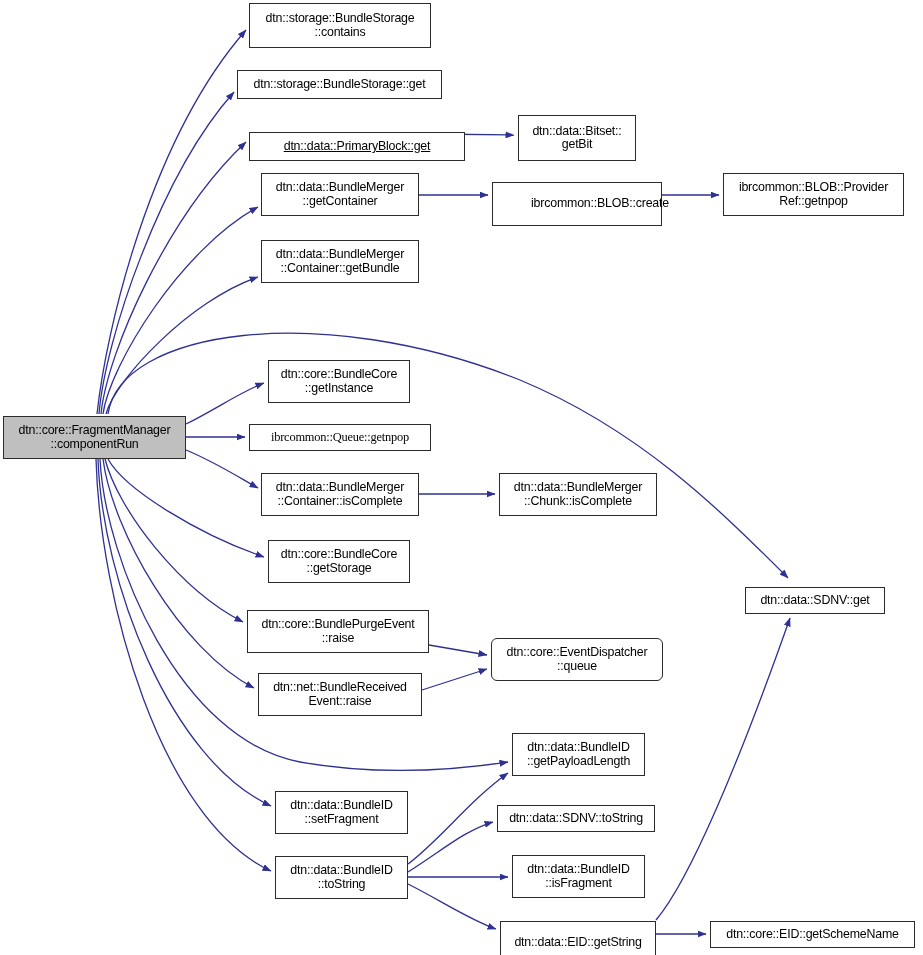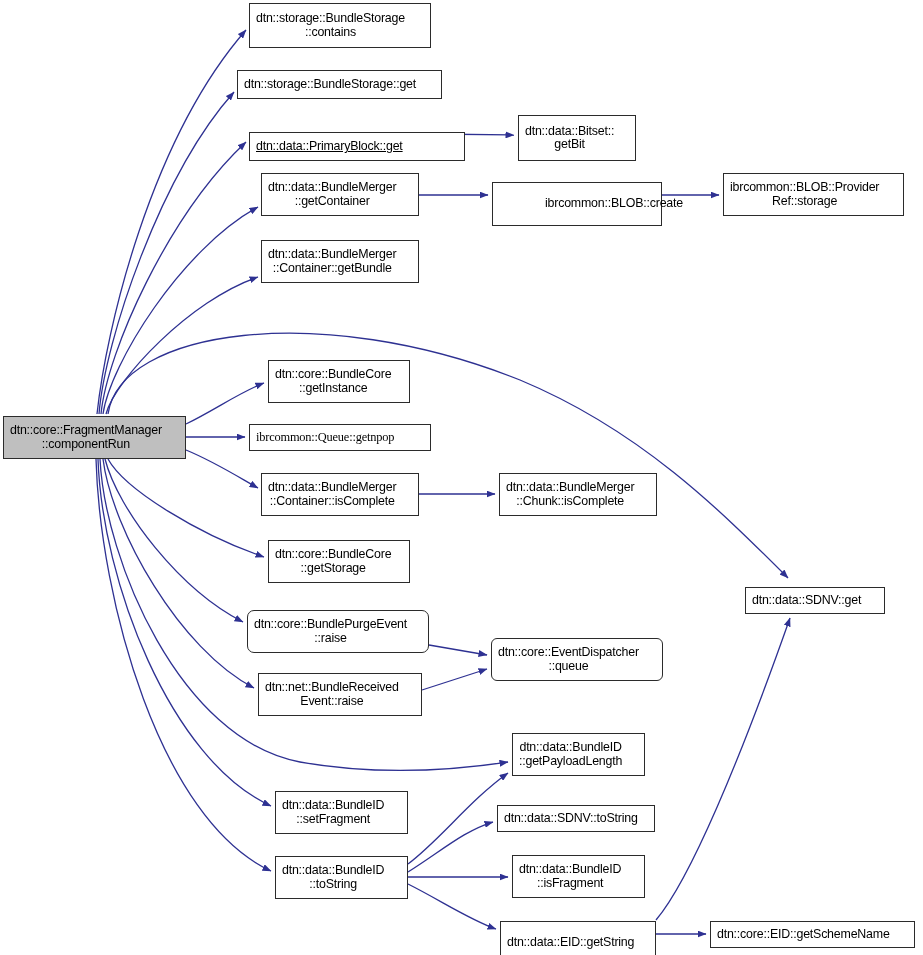--- a/index.html
+++ b/index.html
@@ -2,21 +2,21 @@
 <html><head>
 <meta charset="utf-8">
 <style>
   html,body{margin:0;padding:0;background:#ffffff;}
   body{width:923px;height:955px;overflow:hidden;
        font-family:"Liberation Sans","DejaVu Sans",sans-serif;}
   #graph{position:relative;width:923px;height:955px;background:#ffffff;}
   svg.edges{position:absolute;left:0;top:0;width:923px;height:955px;}
   .node{position:absolute;box-sizing:border-box;
         border:1px solid #2b2b2b;background:#ffffff;
-        display:flex;align-items:center;
+        display:flex;align-items:center;justify-content:center;
         text-align:center;line-height:1.05;
         font-size:12.4px;color:#000000;
         letter-spacing:-0.2px;}
   .node.root{background:#bfbfbf;border:1px solid #2b2b2b;}
   .node span{display:block;padding:0 3px;}
 </style>
 </head>
 <body>
 
 <div id="graph">
@@ -106,21 +106,21 @@
 
   <div class="node" style="left:492px;top:182px;width:170px;height:44px;padding-left:46px;">
     <span>
         <span>ibrcommon::BLOB::create</span>
       </span>
   </div>
 
   <div class="node" style="left:723px;top:173px;width:181px;height:43px;">
     <span>
         <span>ibrcommon::BLOB::Provider</span>
-        <span>Ref::storage</span>
+        <span>Ref::getnpop</span>
       </span>
   </div>
 
   <div class="node" style="left:261px;top:240px;width:158px;height:43px;">
     <span>
         <span>dtn::data::BundleMerger</span>
         <span>::Container::getBundle</span>
       </span>
   </div>
 
@@ -151,21 +151,21 @@
       </span>
   </div>
 
   <div class="node" style="left:268px;top:540px;width:142px;height:43px;">
     <span>
         <span>dtn::core::BundleCore</span>
         <span>::getStorage</span>
       </span>
   </div>
 
-  <div class="node" style="left:247px;top:610px;width:182px;height:43px;border-radius:7px;">
+  <div class="node" style="left:247px;top:610px;width:182px;height:43px;">
     <span>
         <span>dtn::core::BundlePurgeEvent</span>
         <span>::raise</span>
       </span>
   </div>
 
   <div class="node" style="left:258px;top:673px;width:164px;height:43px;">
     <span>
         <span>dtn::net::BundleReceived</span>
         <span>Event::raise</span>

